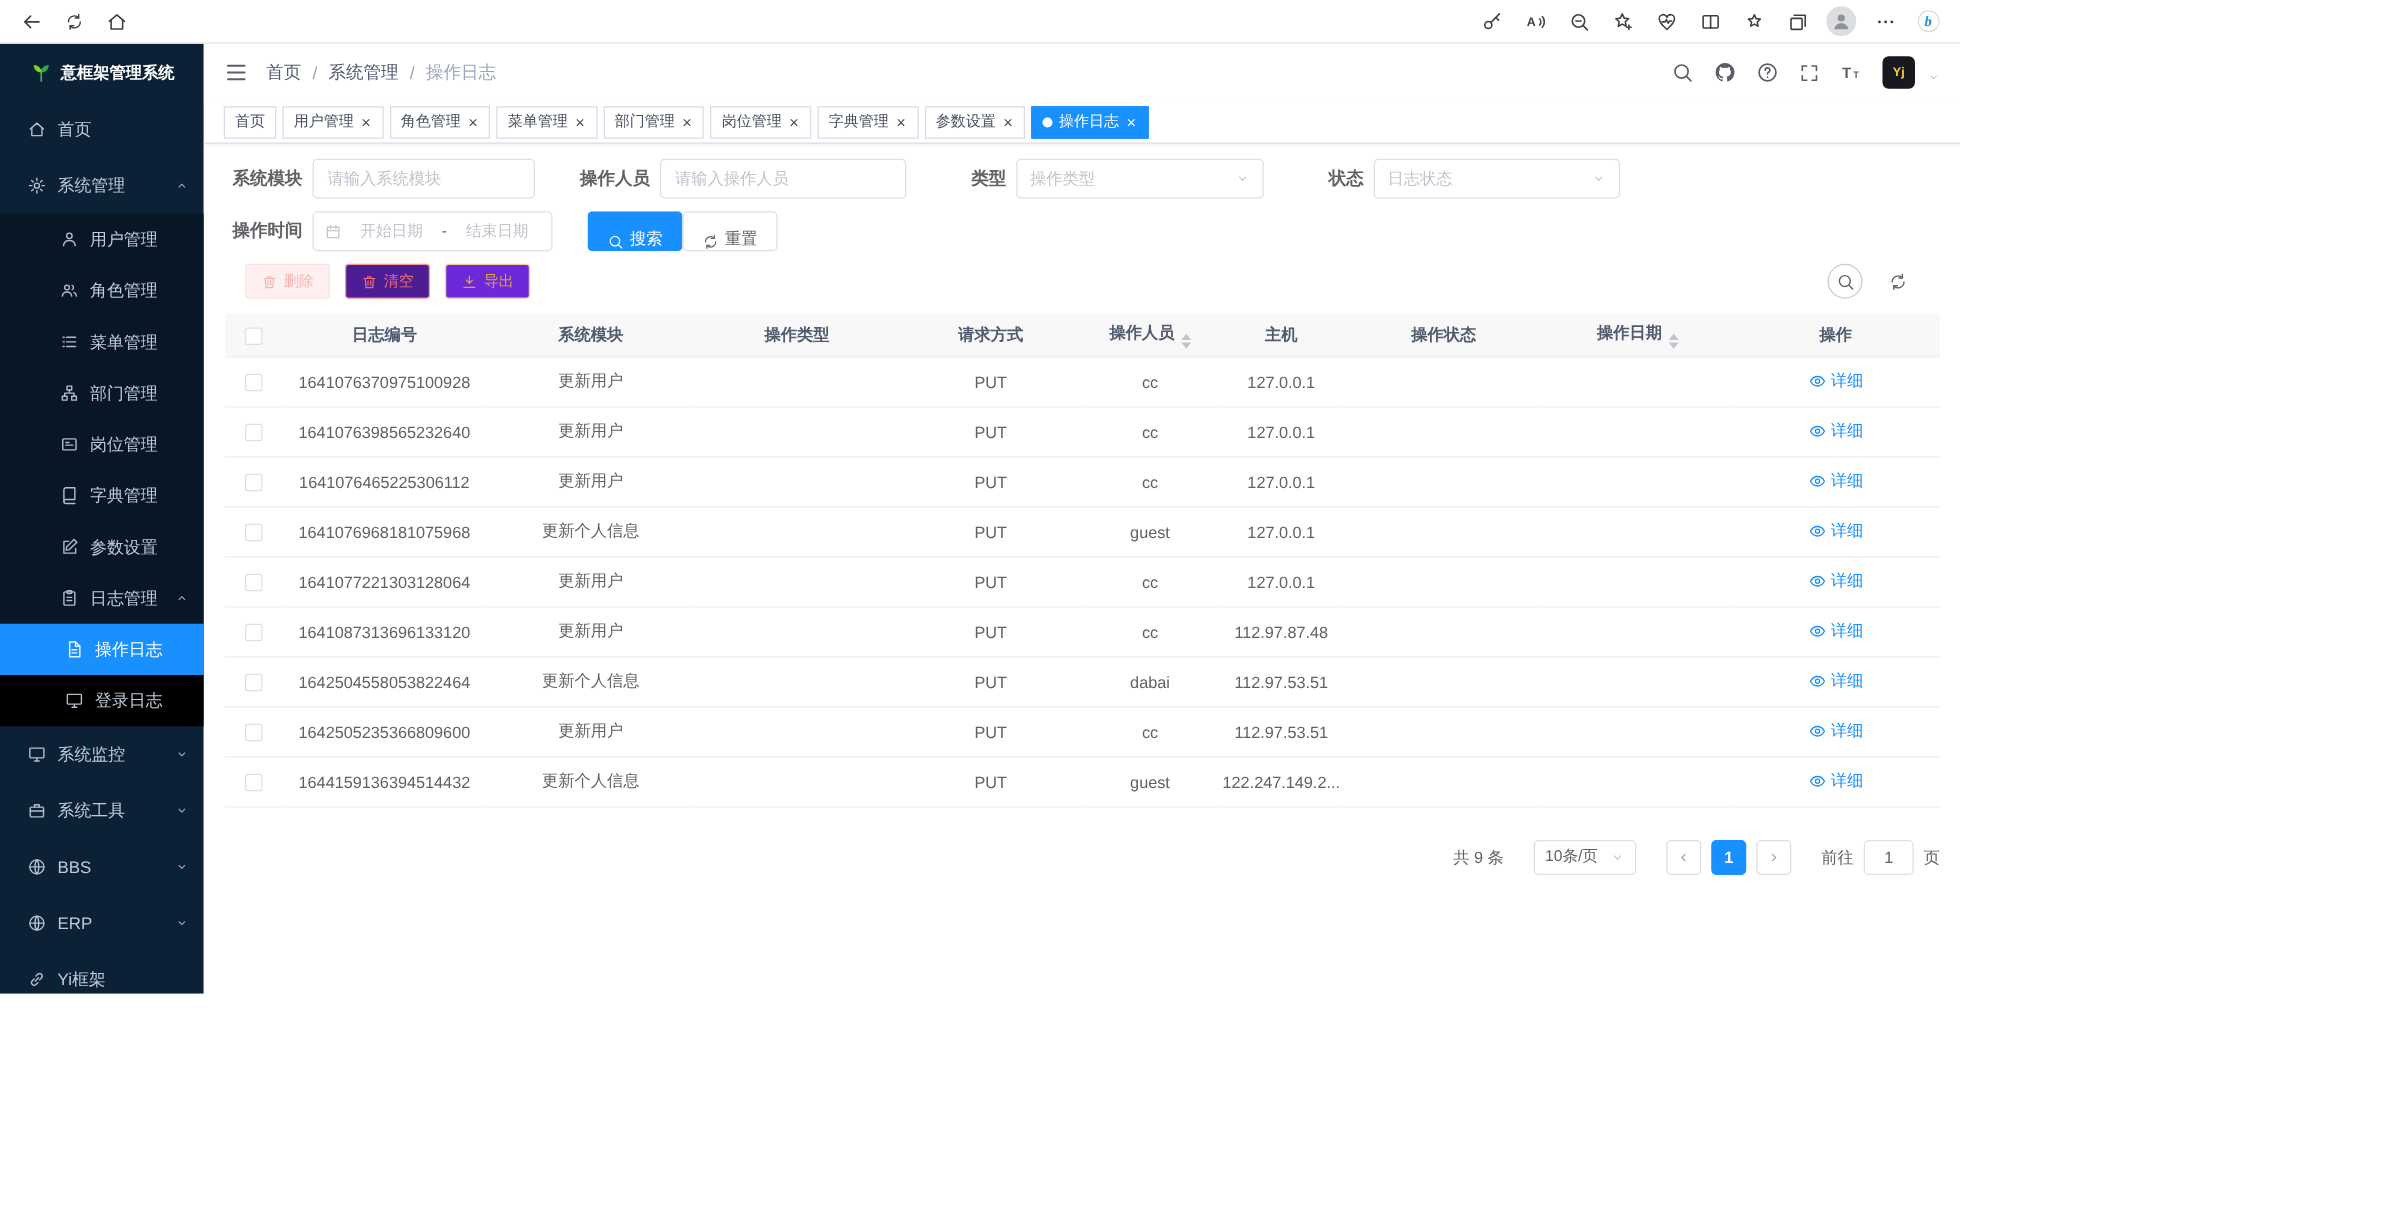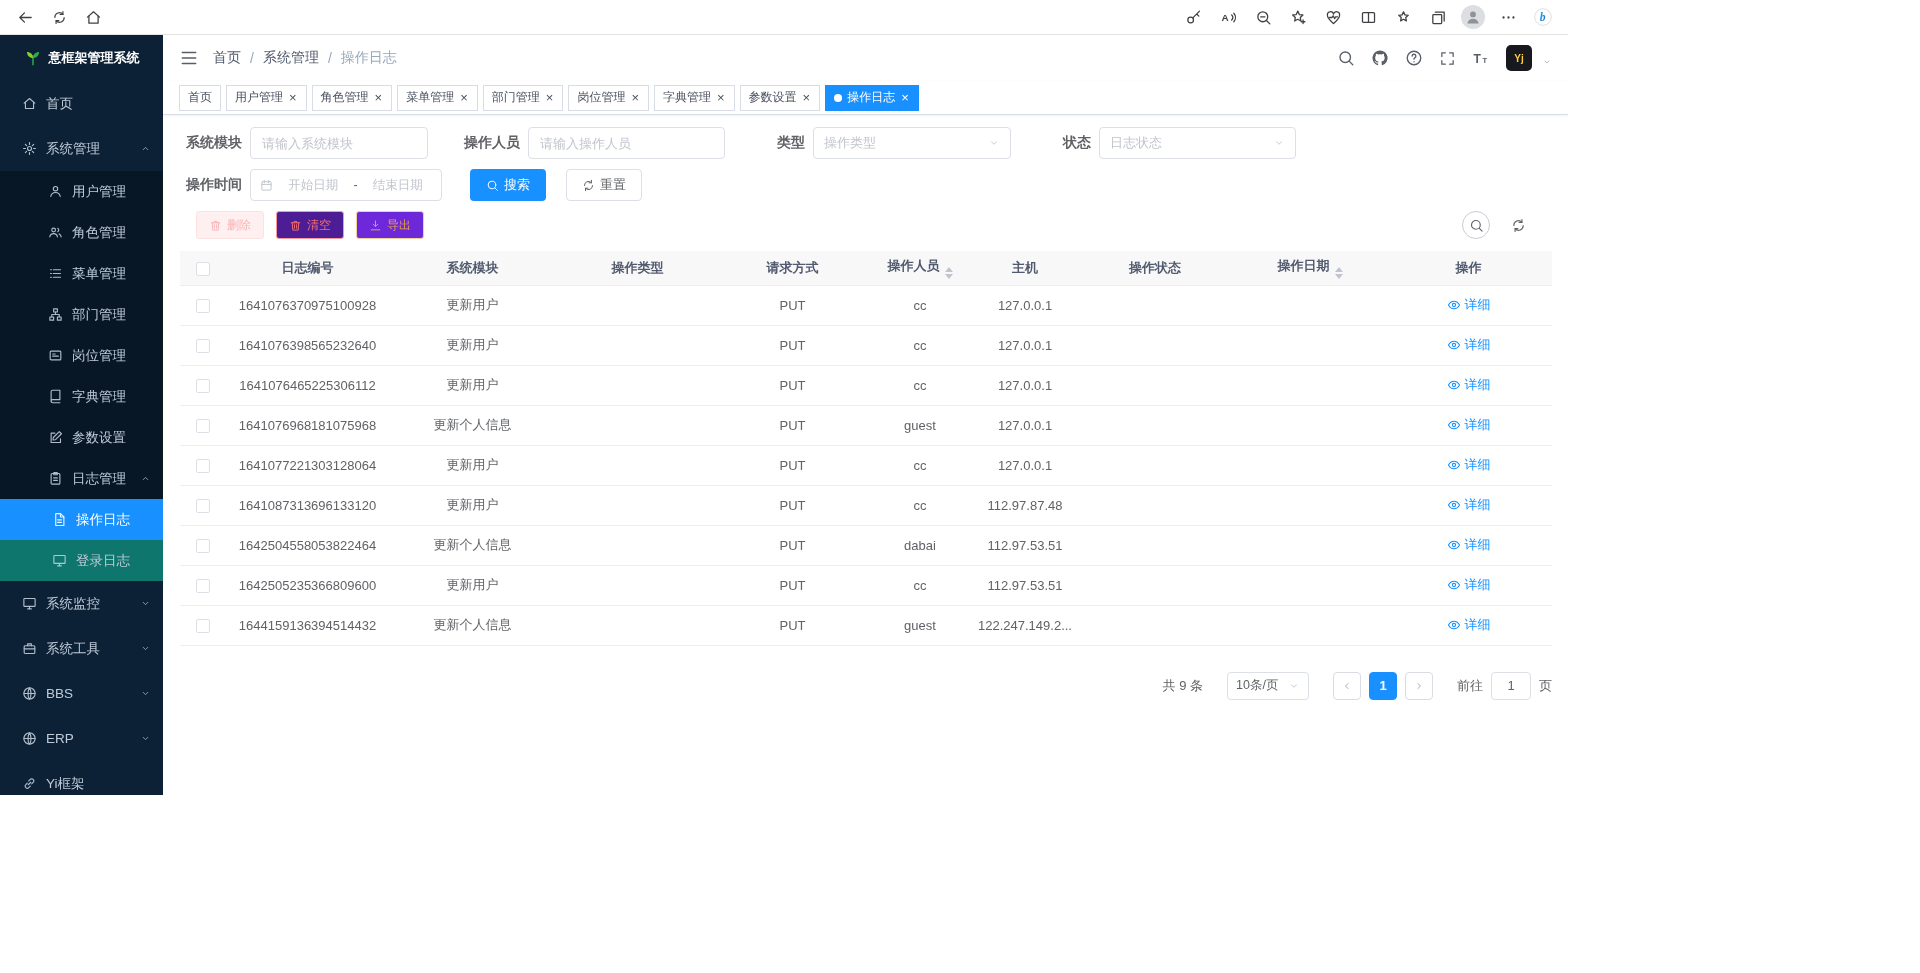--- a/index.html
+++ b/index.html
@@ -26,21 +26,21 @@
 
   
   .app{display:flex;height:760px;overflow:hidden}
   .sidebar{width:163px;background:#0c2135;flex-shrink:0;overflow:hidden}
   .logo{height:46px;display:flex;align-items:center;justify-content:center;gap:7px}
   .logo-tx{color:#fff;font-size:13px;font-weight:bold;white-space:nowrap}
   .mi{display:flex;align-items:center;gap:9px;color:#bfcbd9;font-size:13.5px;
     cursor:pointer;position:relative;white-space:nowrap}
   .mi.lvl1{height:45px;padding-left:22px}
   .mi.lvl2{height:41px;padding-left:48px;background:#081726}
-  .mi.lvl3{height:41px;padding-left:52px;background:#0f766e}
+  .mi.lvl3{height:41px;padding-left:52px;background:#000000}
   .mi.active{background:#1890ff;color:#fff}
   .mi-ic{width:15px;height:15px;flex-shrink:0;opacity:.92}
   .mi-tx{overflow:hidden}
   .mi-caret{position:absolute;right:12px;width:11px;height:11px;opacity:.85}
 
   .content{flex:1;display:flex;flex-direction:column;background:#fff;min-width:0}
 
   
   .navbar{height:46px;display:flex;align-items:center;padding:0 16px}
   .ham{width:20px;height:20px;color:#5a5e66;margin-right:14px;cursor:pointer}
@@ -62,35 +62,35 @@
     border:1px solid #d8dce5;background:#fff;color:#495060;font-size:12px;cursor:pointer;white-space:nowrap}
   .tag.active{background:#1890ff;border-color:#1890ff;color:#fff}
   .tag.active::before{content:"";width:8px;height:8px;background:#fff;border-radius:50%;flex-shrink:0}
   .tag-x{font-size:13px;line-height:1;padding:0 1px}
 
   
   .main{padding:12px 16px 0 17px}
   .frow{display:flex;align-items:center;margin-bottom:10px}
   .flab{font-size:14px;color:#606266;font-weight:600;margin-right:8px;text-align:right;flex-shrink:0;white-space:nowrap}
   .txt{height:32px;border:1px solid #dcdfe6;border-radius:4px;padding:0 11px;
-    font-size:13px;color:#14532d;outline:none;font-family:Liberation Sans, sans-serif}
+    font-size:13px;color:#14532d;outline:none;font-family:Liberation Mono, monospace}
   .txt::placeholder{color:#c0c4cc}
   .sel{height:32px;border:1px solid #dcdfe6;border-radius:4px;padding:0 10px;
     display:flex;align-items:center;justify-content:space-between;cursor:pointer;background:#fff}
   .sel-ph{font-size:13px;color:#c0c4cc}
   .sel-caret{width:12px;height:12px;color:#c0c4cc}
   .daterange{width:192px;height:32px;border:1px solid #dcdfe6;border-radius:4px;
     display:flex;align-items:center;padding:0 9px;gap:6px;cursor:pointer;background:#fff}
   .dicon{width:13px;height:13px;color:#c0c4cc;flex-shrink:0}
   .d-ph{font-size:12.5px;color:#c0c4cc;flex:1;text-align:center;white-space:nowrap}
   .d-sep{font-size:12.5px;color:#606266}
-  .btn{height:32px;border-radius:4px;display:inline-flex;align-items:center;gap:5px;
+  .btn{height:32px;border-radius:4px;display:inline-flex;align-items:flex-end;gap:5px;
     font-size:13px;padding:0 15px;cursor:pointer;border:1px solid transparent;font-family:inherit}
   .btn.primary{background:#1890ff;color:#fff;margin-left:28px}
-  .btn.plain{background:#fff;border-color:#dcdfe6;color:#606266;margin-left:20px}
+  .btn.plain{background:#fff;border-color:#dcdfe6;color:#606266;}
   .bic{width:13px;height:13px}
 
   .toolbar{display:flex;align-items:center;margin:4px 16px 12px}
   .sbtn{height:28px;border-radius:3px;display:inline-flex;align-items:center;gap:5px;
     font-size:12px;padding:0 12px;cursor:pointer;margin-right:12px;border:1px solid;font-family:inherit;background:#fff}
   .sbtn.danger-disabled{background:#fef0f0;border-color:#fde2e2;color:#f8b4b4;cursor:not-allowed}
   .sbtn.danger{background:#4c1d95;border-color:#f89898;color:#f56c6c}
   .sbtn.warning{background:#6d28d9;border-color:#f3d19e;color:#e6a23c}
   .toolbar-right{margin-left:auto;display:flex;align-items:center;gap:14px;padding-right:4px}
   .tbtn{width:28px;height:28px;display:flex;align-items:center;justify-content:center;

